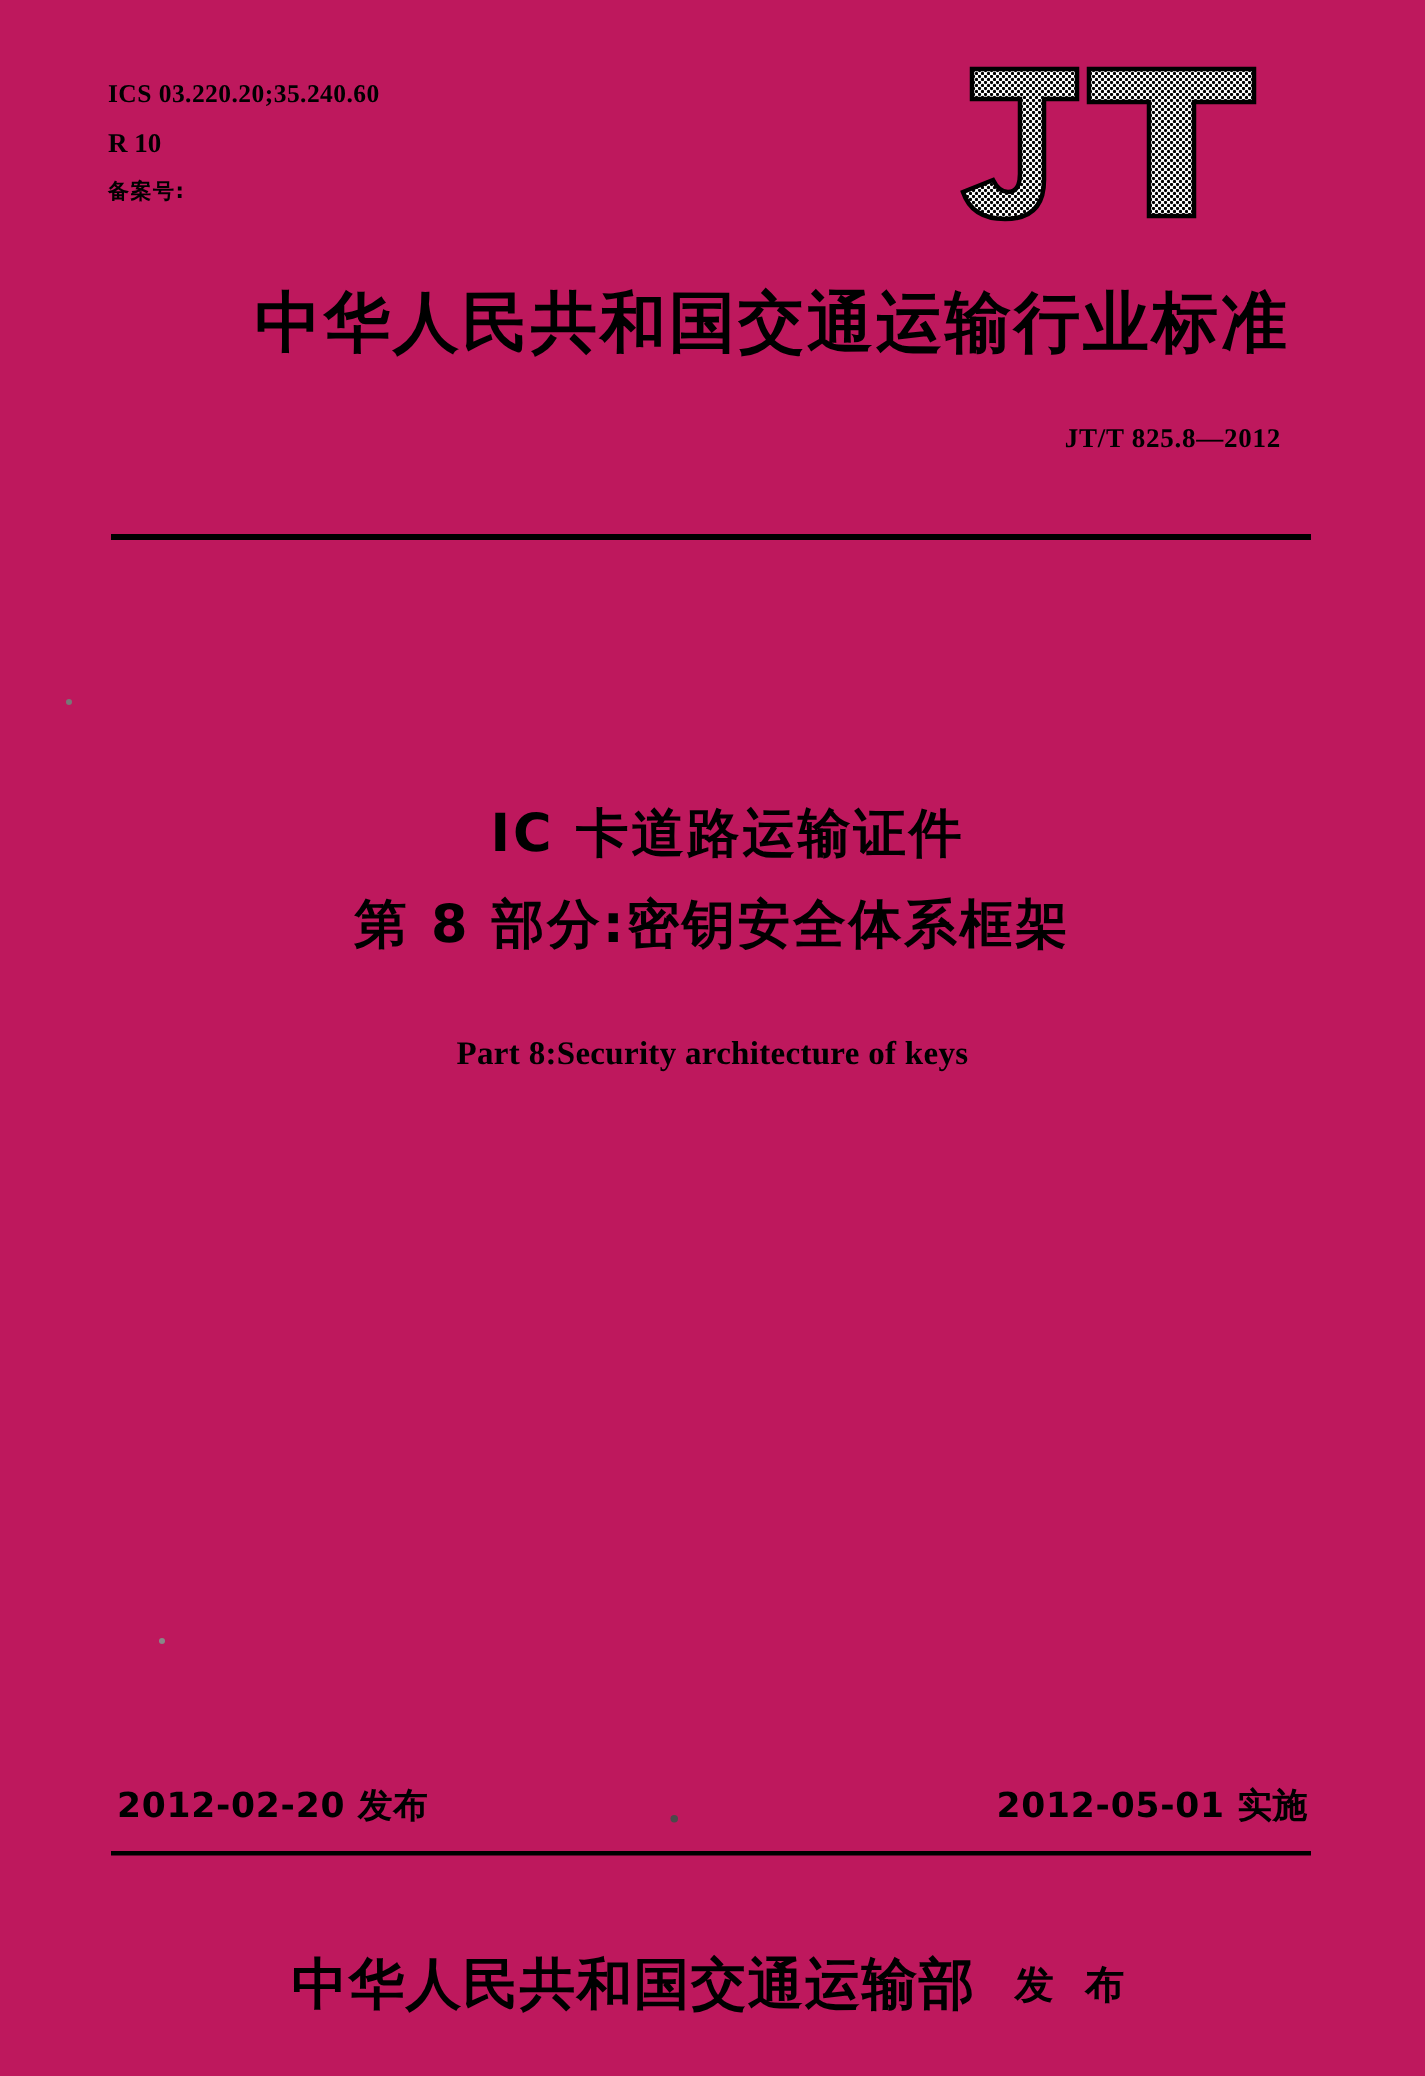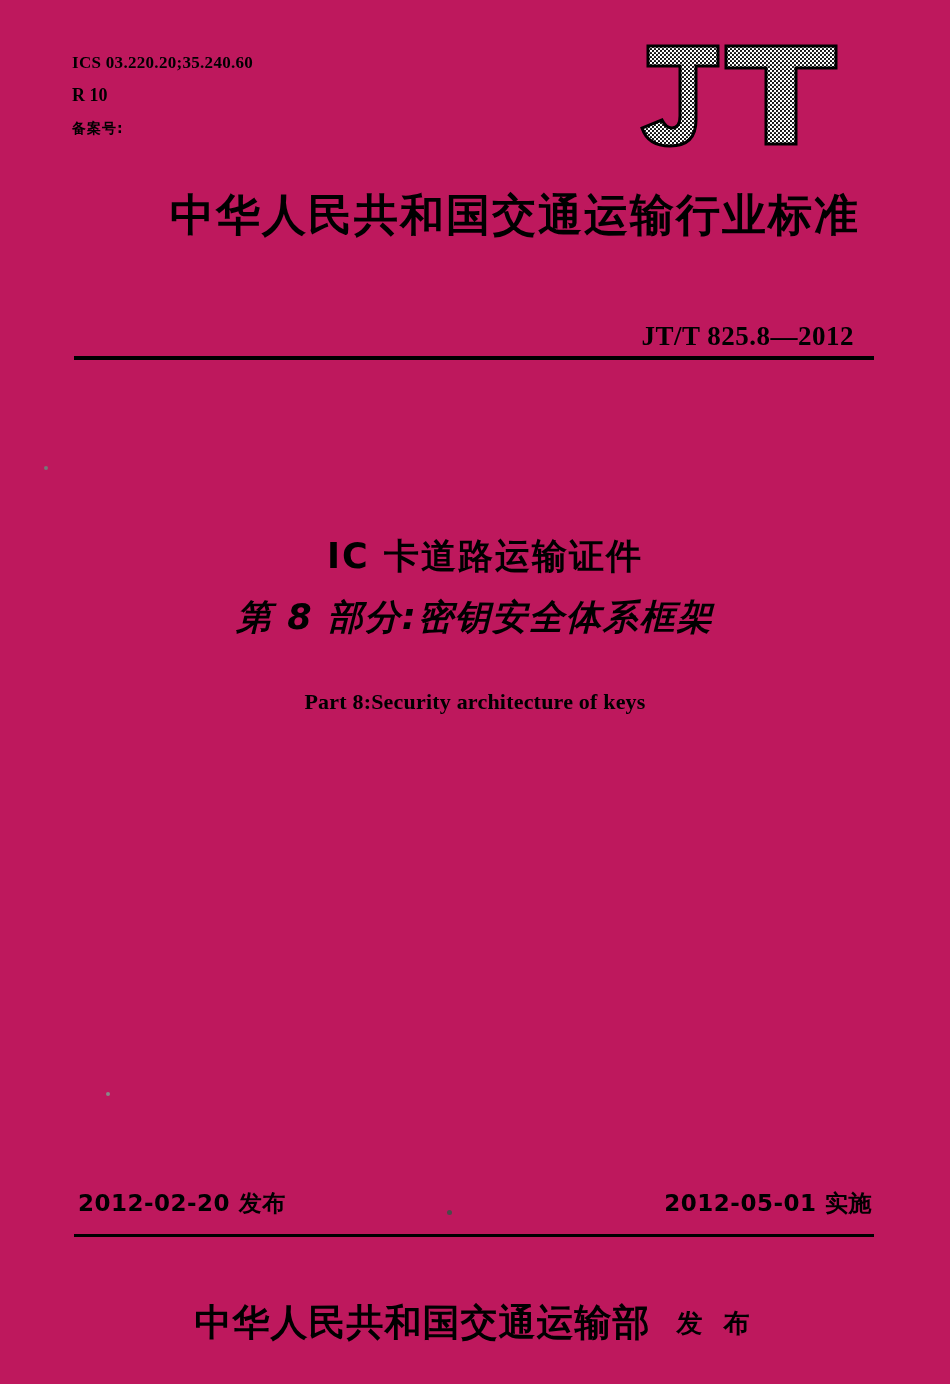--- a/index.html
+++ b/index.html
@@ -77,23 +77,22 @@
     margin-left: 40px;
   }
 
   
   .std-number {
     position: absolute;
     right: 96px;
     top: 282px;
     font-family: "Liberation Serif", serif;
     font-weight: bold;
-    font-size: 27px;
+    font-size: 18px;
     letter-spacing: 0.5px;
-    margin-top: 39px;
   }
 
   
   .rule-top {
     position: absolute;
     left: 74px;
     top: 356px;
     width: 800px;
     height: 4px;
     background: #000;
@@ -123,21 +122,20 @@
     line-height: 1.5;
     padding-left: 20px;
   }
   .doc-title-cn2 {
     font-family: "DejaVu Sans", sans-serif;
     font-weight: bold;
     font-size: 35px;
     letter-spacing: 2px;
     line-height: 1.5;
     margin-top: 8px;
-    font-style: italic;
   }
   .doc-title-en {
     margin-top: 40px;
     font-family: "Liberation Serif", serif;
     font-weight: bold;
     font-size: 22px;
     line-height: 1.75;
     letter-spacing: 0.2px;
   }
 

